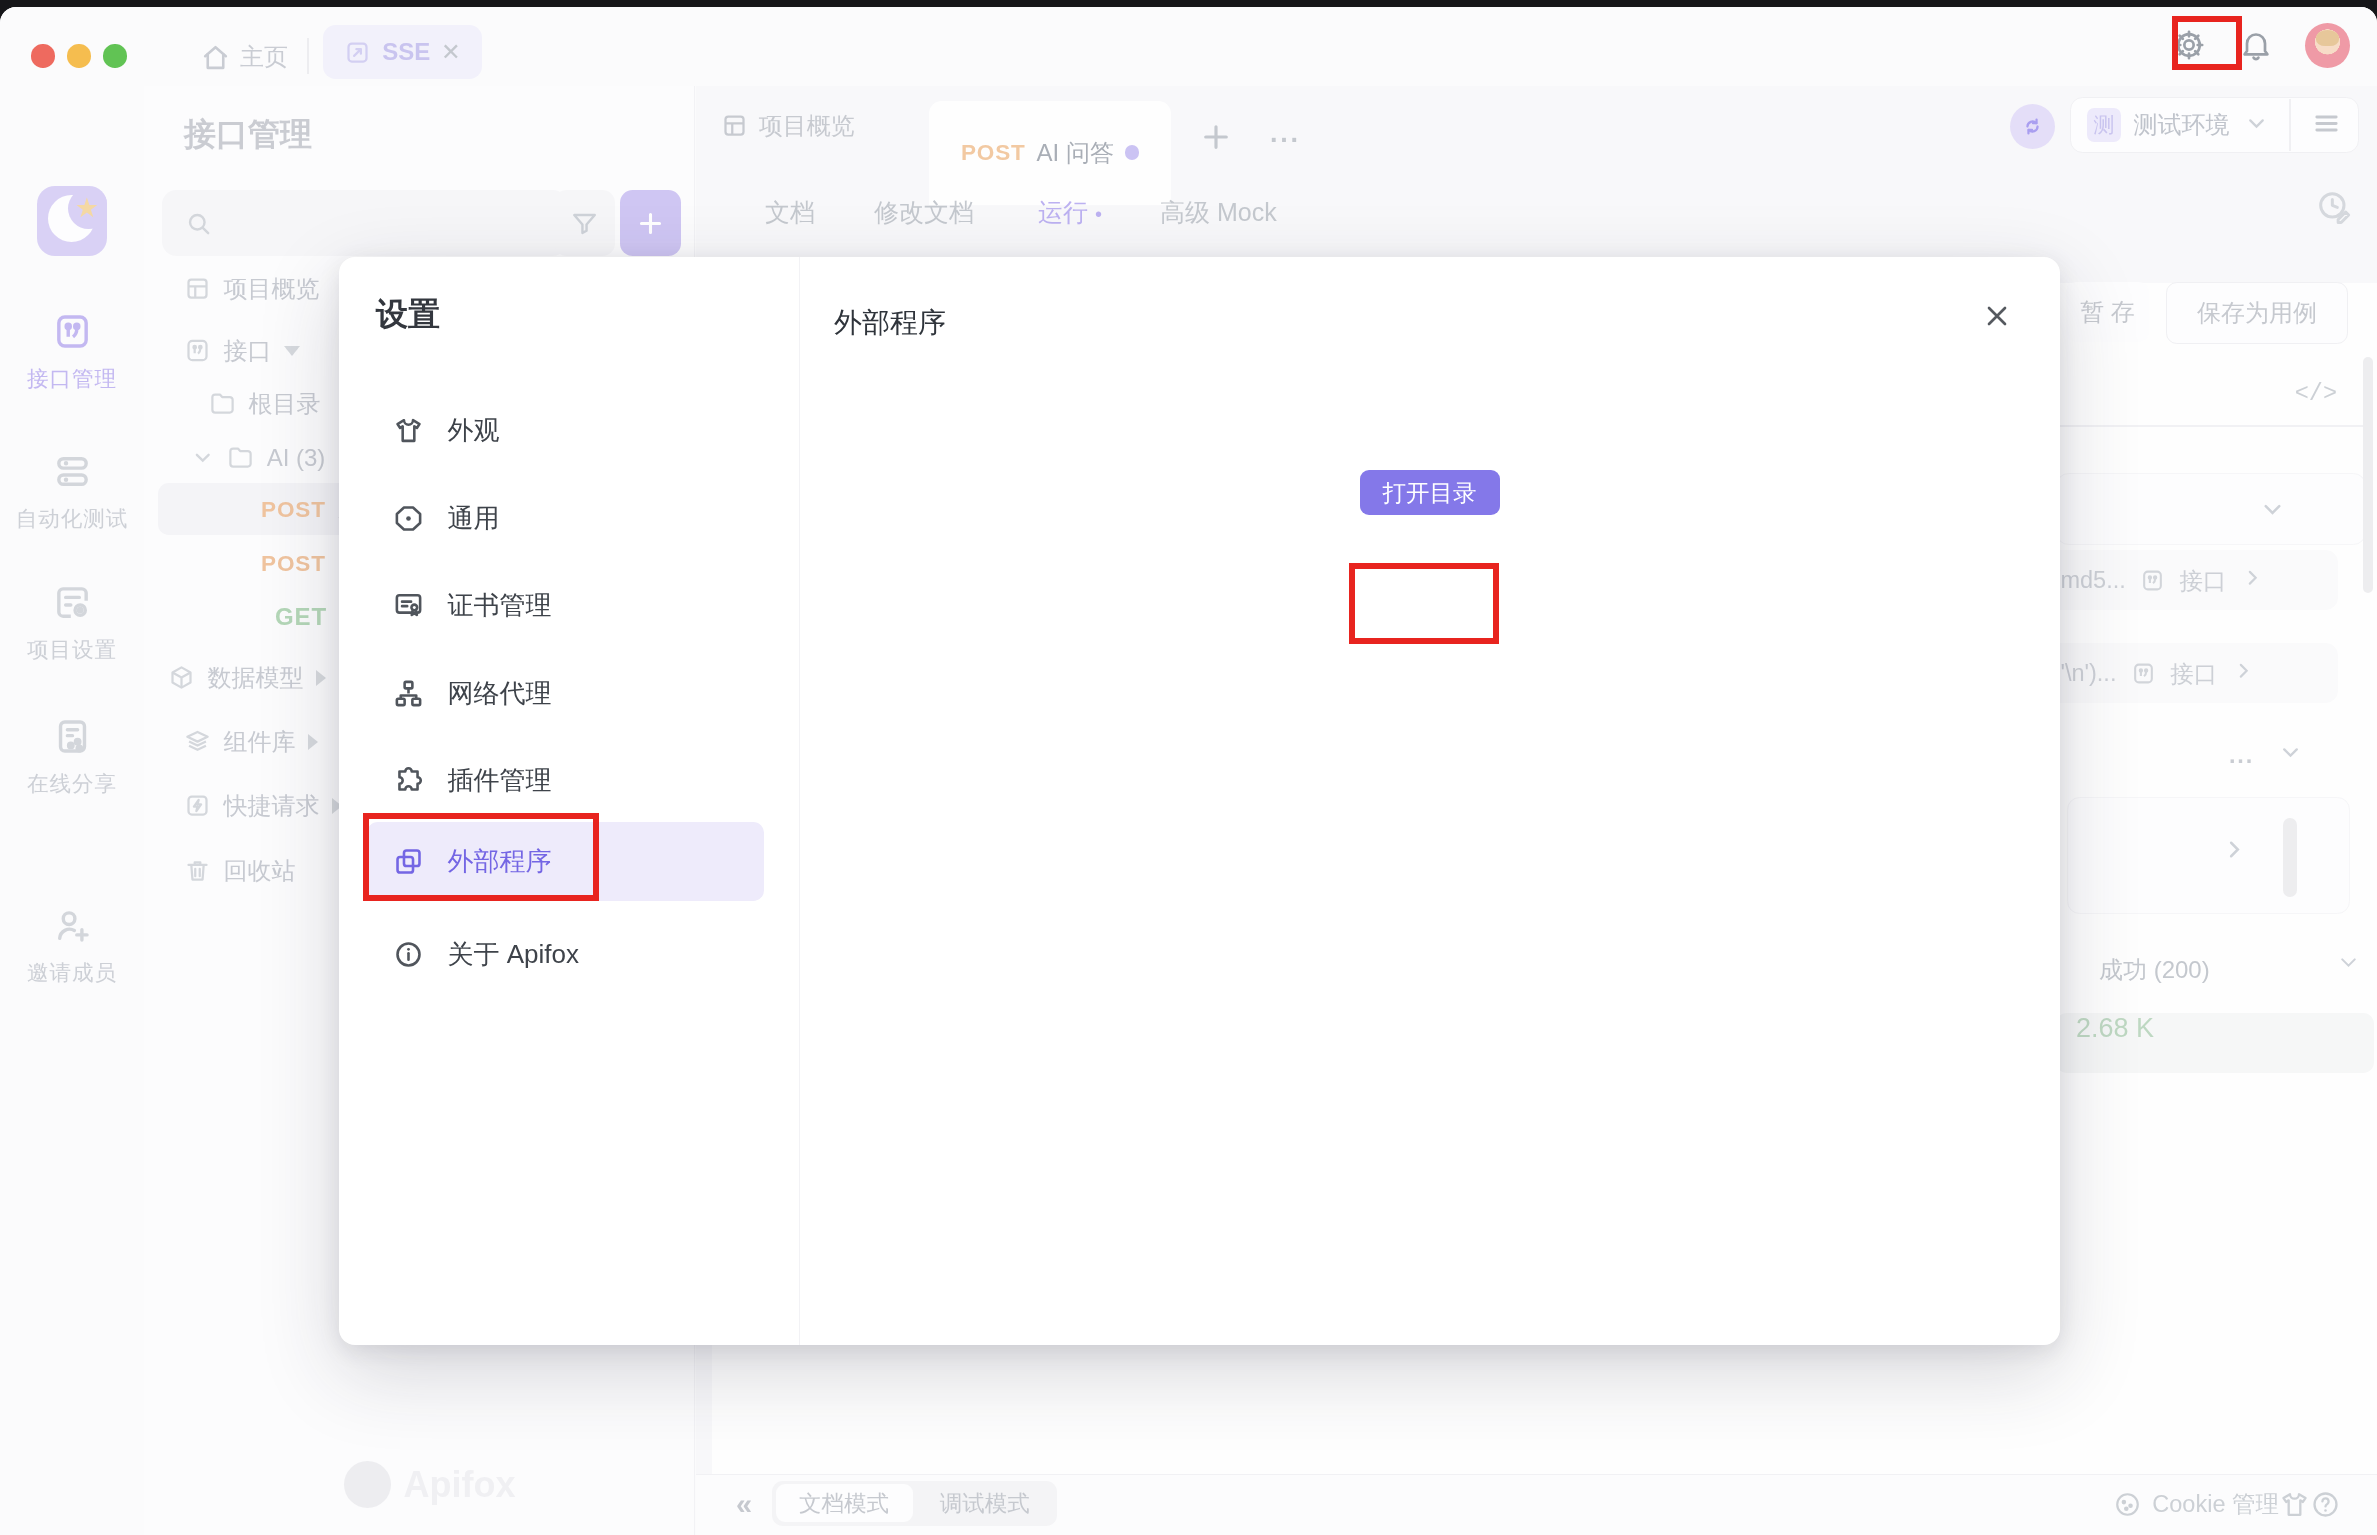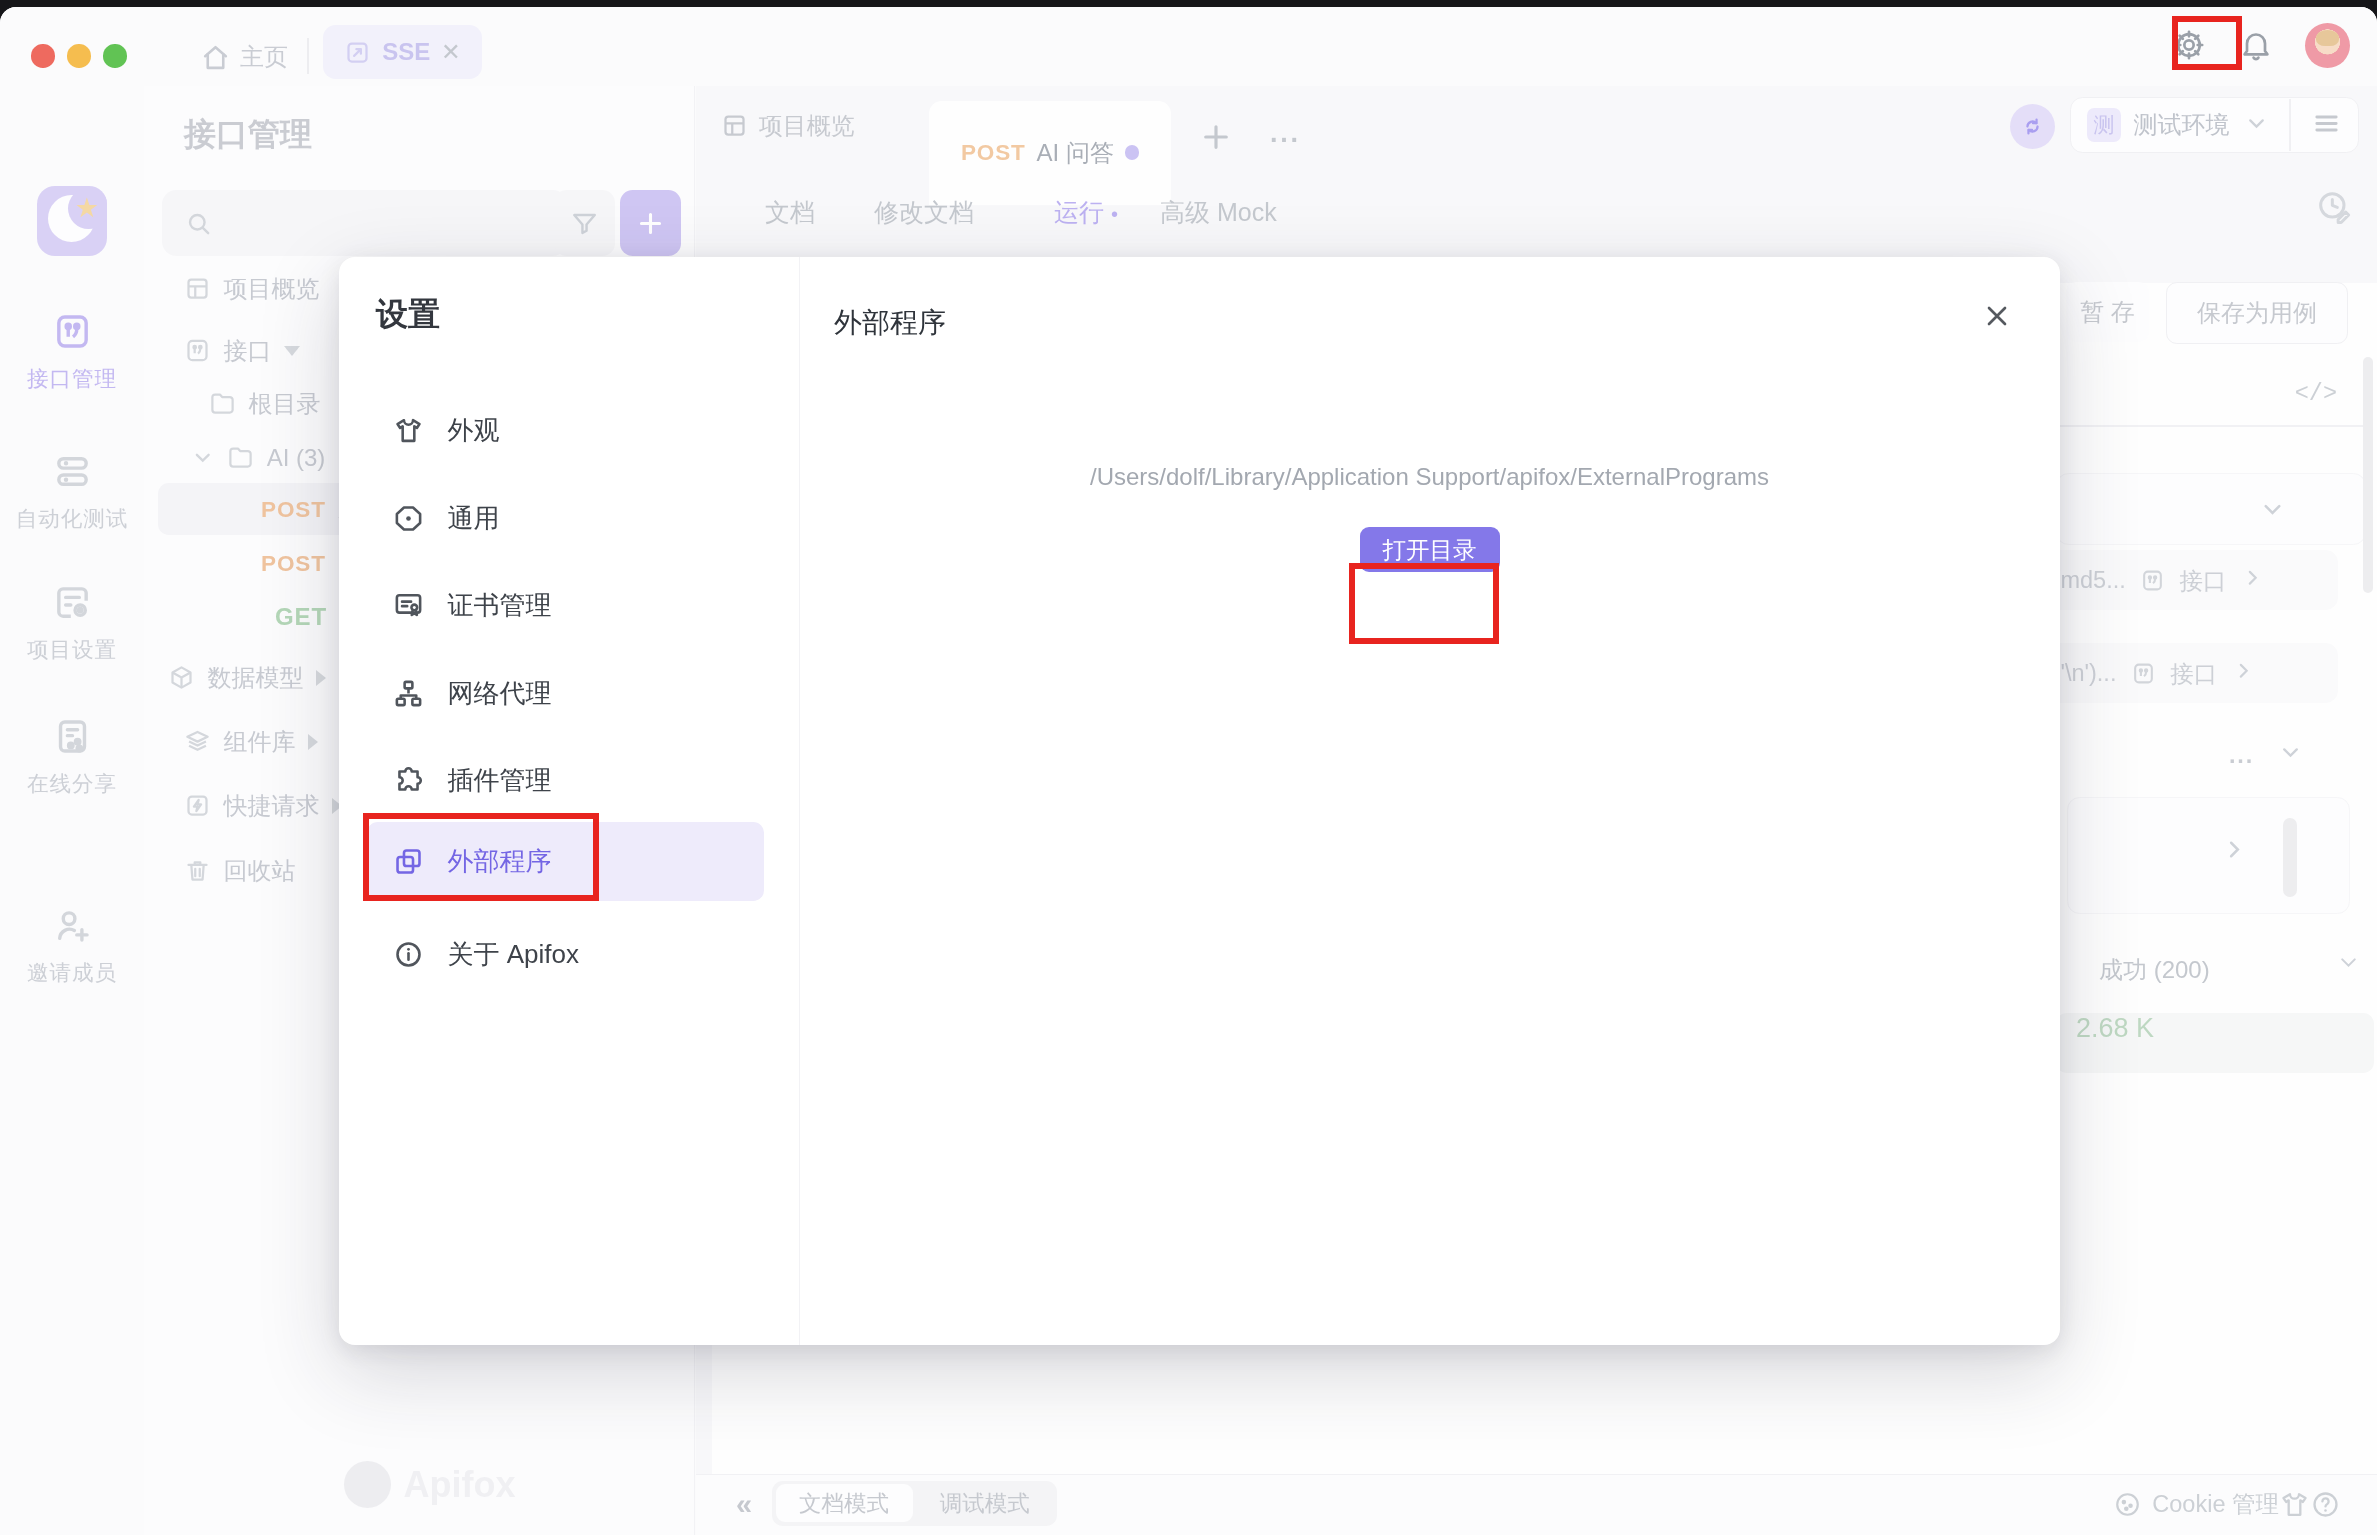--- a/index.html
+++ b/index.html
@@ -408,21 +408,21 @@
             <path d="M6 9l6 6 6-6"></path>
           </svg></span>
       <span class="env-div"></span>
       <span class="env-burger"><svg width="31" height="31" viewBox="0 0 24 24" fill="none" stroke="currentColor" stroke-width="2.2" stroke-linecap="round">
             <path d="M4.5 7h15M4.5 12h15M4.5 17h15"></path>
           </svg></span>
     </div>
 
     <span class="subtab" style="left:69px">文档</span>
     <span class="subtab" style="left:178px">修改文档</span>
-    <span class="subtab subtab-run" style="left:358px"><span>运行</span> <span style="font-size:20px">•</span></span>
+    <span class="subtab subtab-run" style="left:342px"><span>运行</span> <span style="font-size:20px">•</span></span>
     <span class="subtab" style="left:464px">高级 Mock</span>
     <div class="run-underline"></div>
 
     <span class="hist-icon">
       <svg width="40" height="40" viewBox="0 0 24 24" fill="none" stroke="currentColor" stroke-width="1.8" stroke-linecap="round" stroke-linejoin="round">
           <circle cx="11" cy="11" r="7"></circle>
           <path d="M11 7.5V11l3 1.2"></path>
           <path d="M14.5 19.5l4.5-4.5 1.8 1.8-4.5 4.5h-1.8z"></path>
         </svg>
     </span>
@@ -625,21 +625,20 @@
     </div>
 
     <div class="mc-header">外部程序</div>
     <span class="mc-close">
       <svg width="32" height="32" viewBox="0 0 24 24" fill="none" stroke="currentColor" stroke-width="2" stroke-linecap="round">
           <path d="M6 6l12 12M18 6L6 18"></path>
         </svg>
     </span>
 
     <div class="mc-center">
-      <div class="mc-dir-path">/Users/dolf/Library/Application Support/apifox/ExternalPrograms</div>
       <div><span class="open-btn">打开目录</span></div>
     </div>
   </div>
 
   <div class="redbox" style="left:2172px;top:9px;width:70px;height:54px"></div>
   <div class="redbox" style="left:363px;top:806px;width:236px;height:88px"></div>
   <div class="redbox" style="left:1349px;top:556px;width:150px;height:81px"></div>
 
 </div>
 

